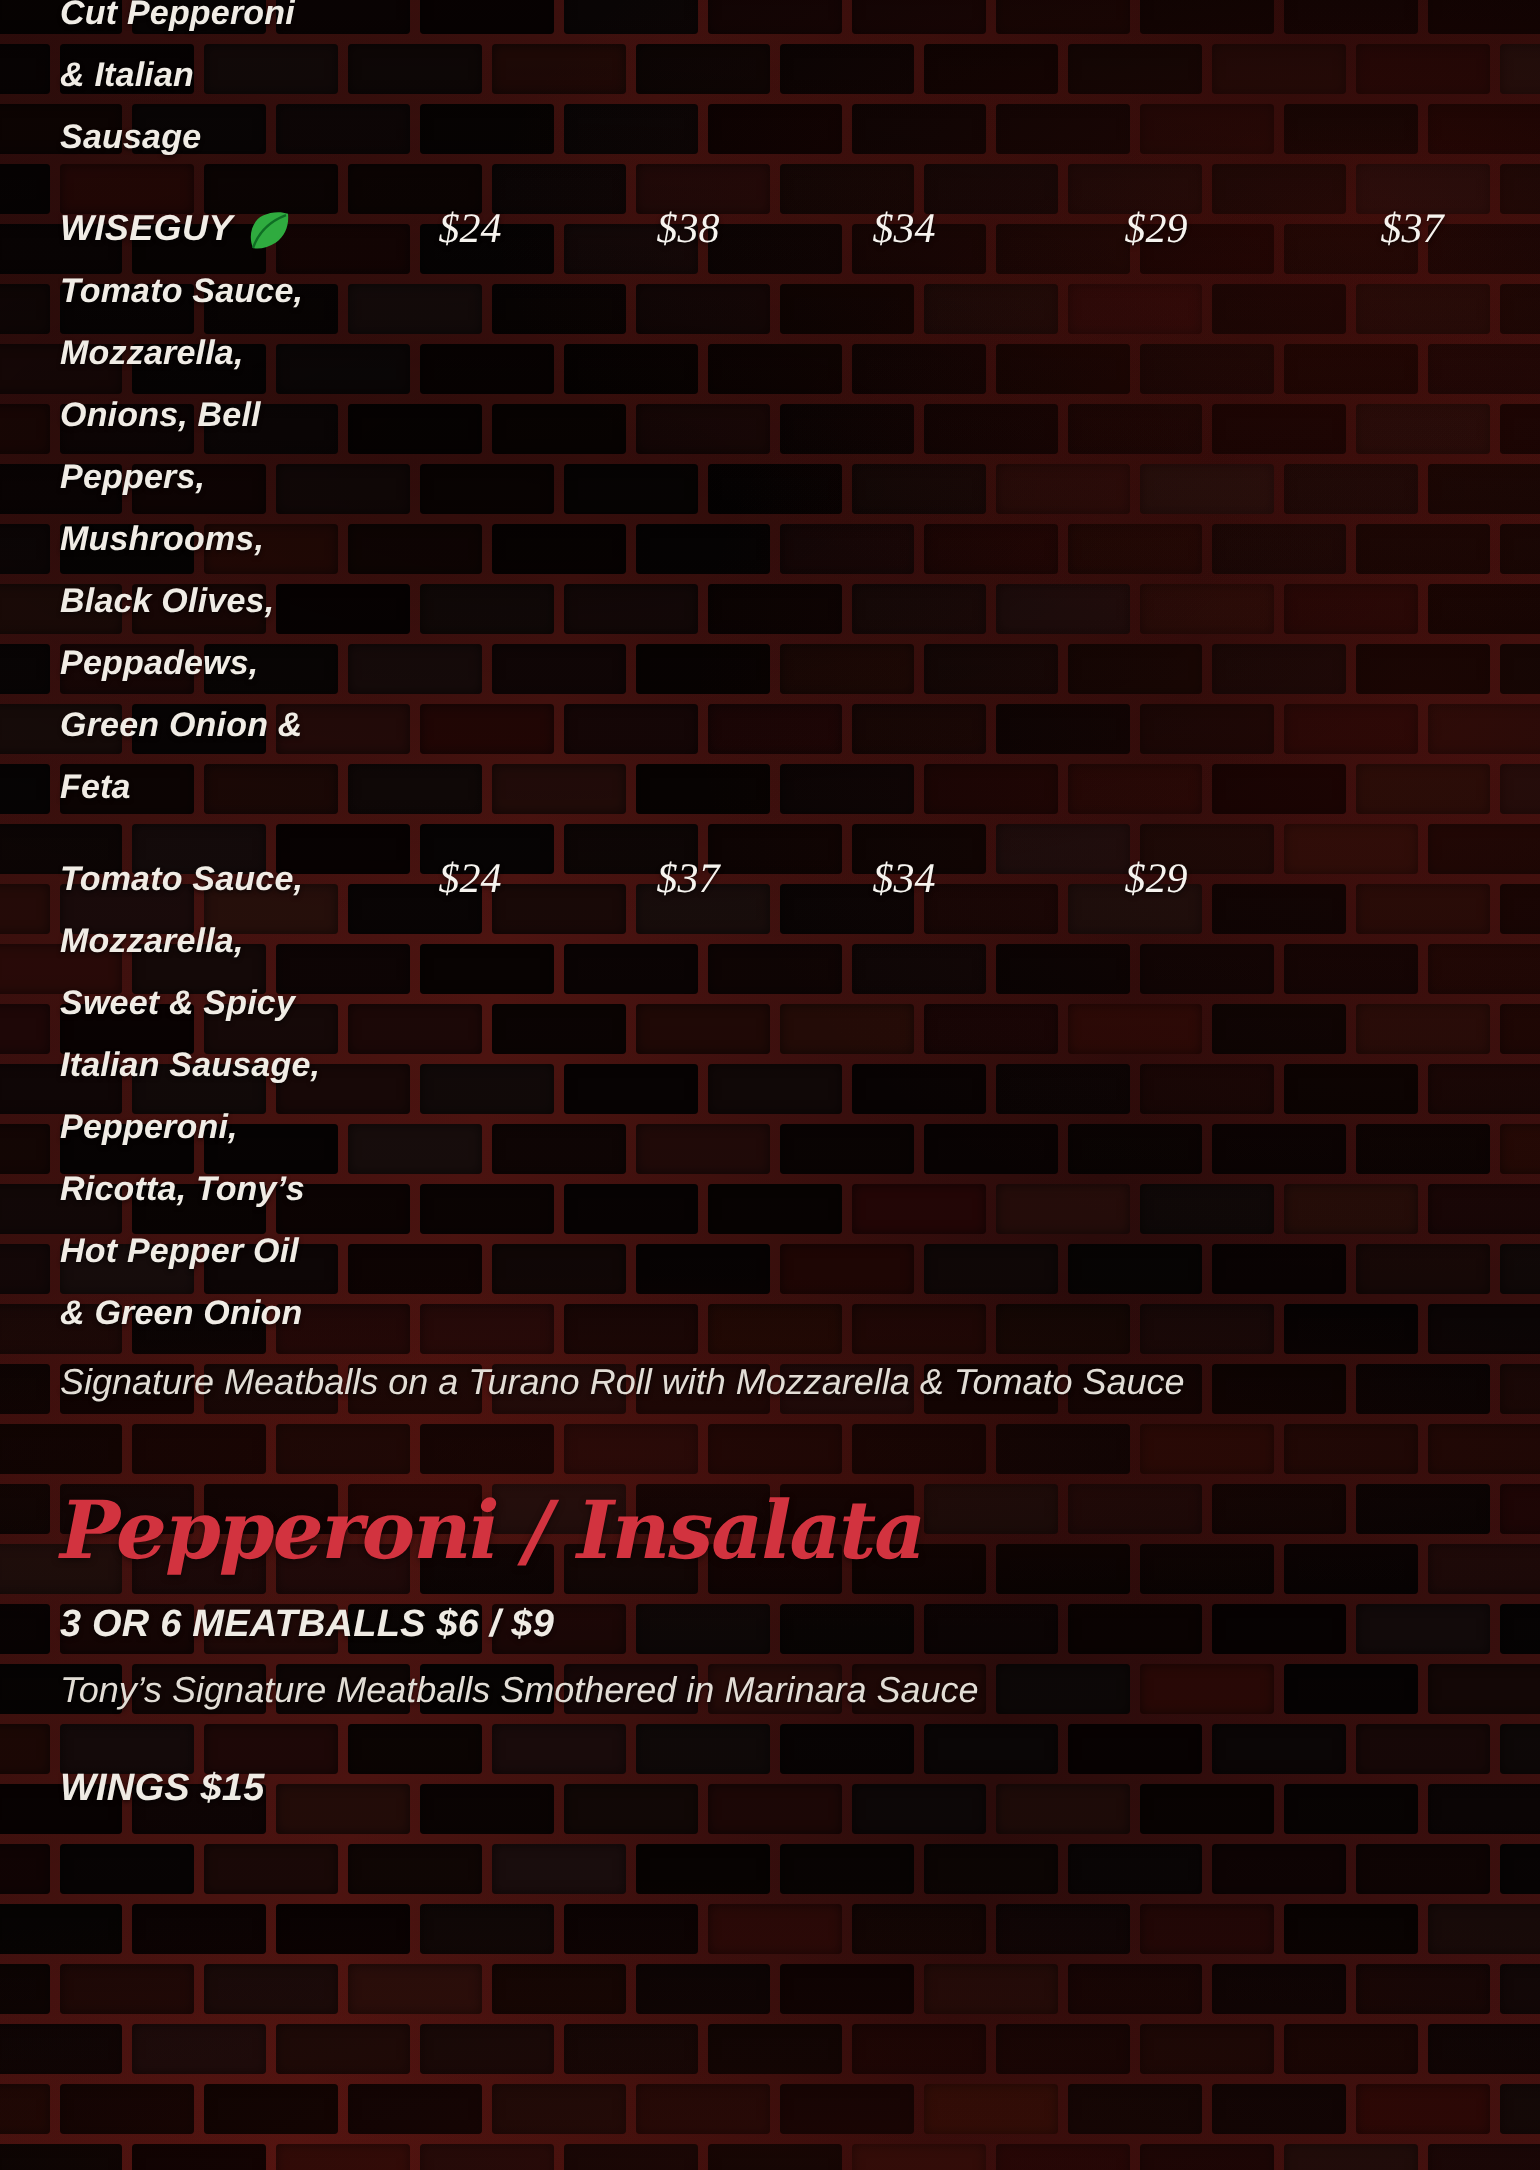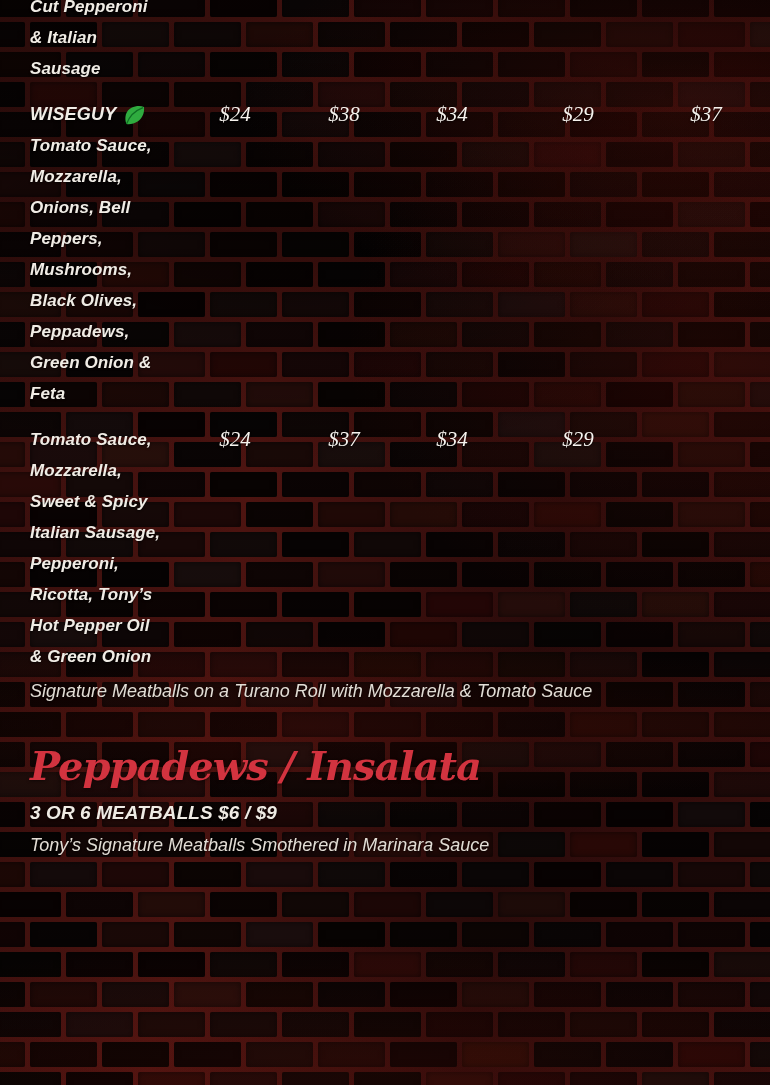--- a/index.html
+++ b/index.html
@@ -543,17 +543,18 @@
 &amp; Green Onion</div>
     </div>
     <div class="price-cell pc0">$24</div>
     <div class="price-cell pc1">$37</div>
     <div class="price-cell pc2">$34</div>
     <div class="price-cell pc3">$29</div>
   </div>
 
   <div class="menu-item-desc">Signature Meatballs on a Turano Roll with Mozzarella &amp; Tomato Sauce</div>
 
-  <h2 class="section-heading" id="heading-antipasta">Peppadews / Insalata</h2>
+  <h2 class="section-heading" id="heading-antipasta">Pepperoni / Insalata</h2>
   <div class="menu-item-title">3 OR 6 MEATBALLS $6 / $9</div>
   <div class="menu-item-desc">Tony’s Signature Meatballs Smothered in Marinara Sauce</div>
+  <div class="menu-item-title spaced">WINGS $15</div>
 
 </div>
 
 </body></html>

